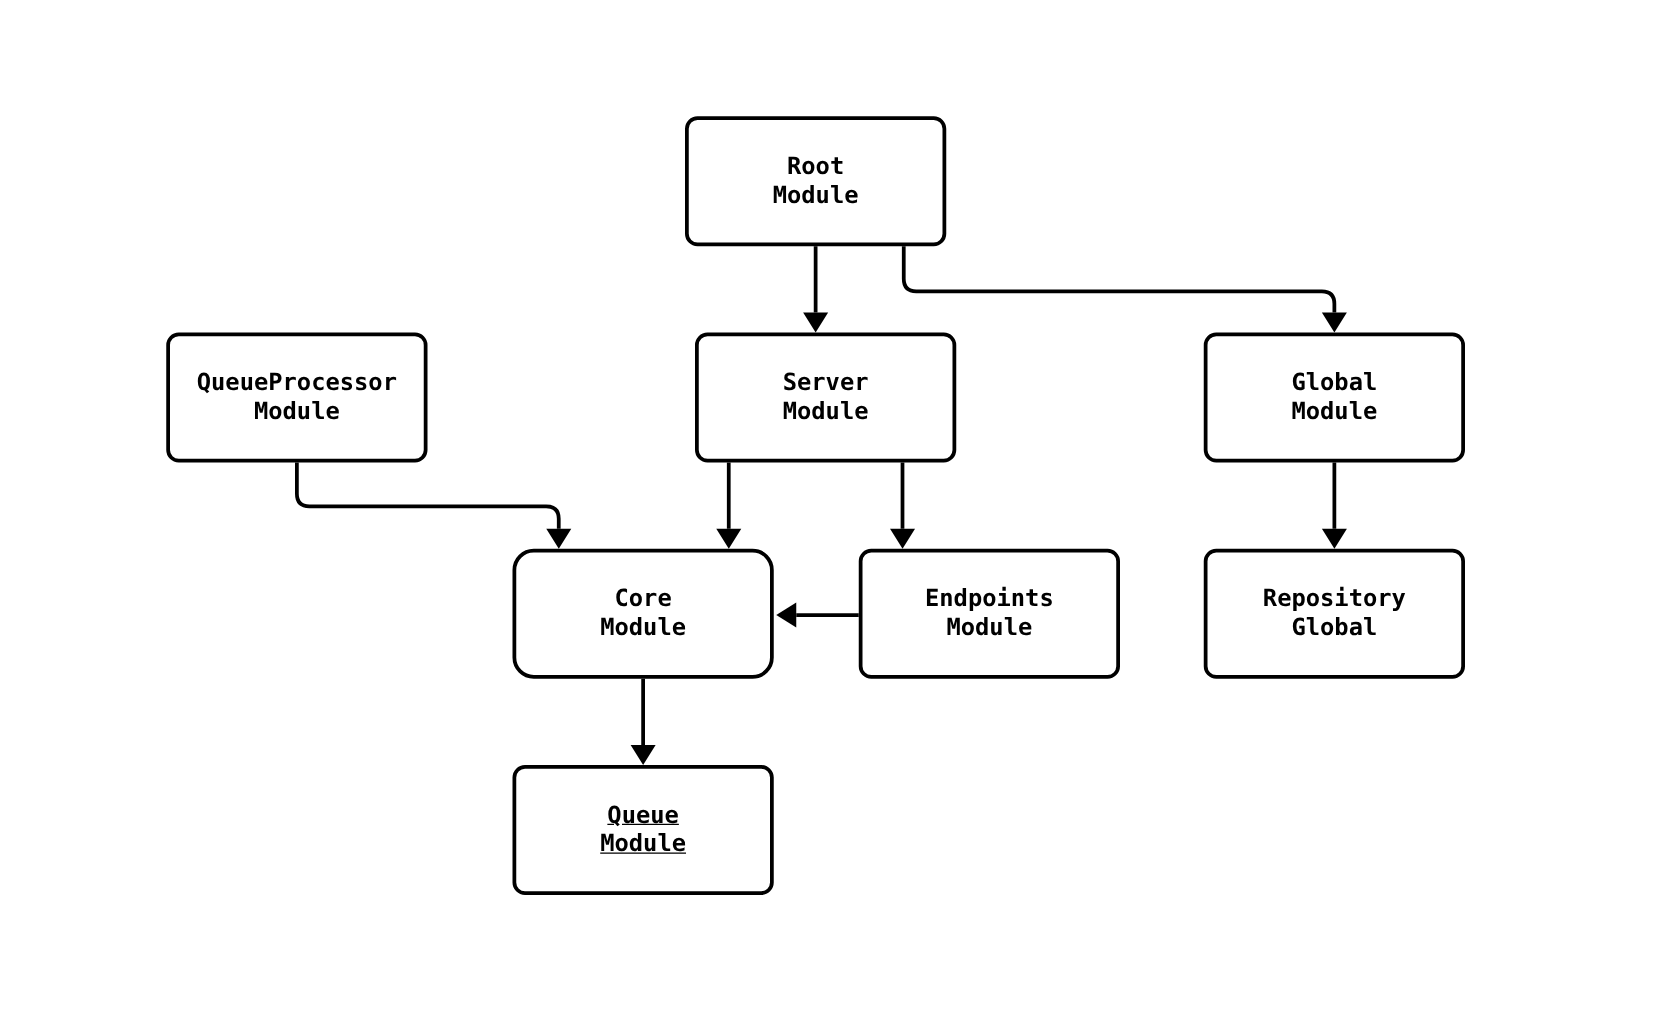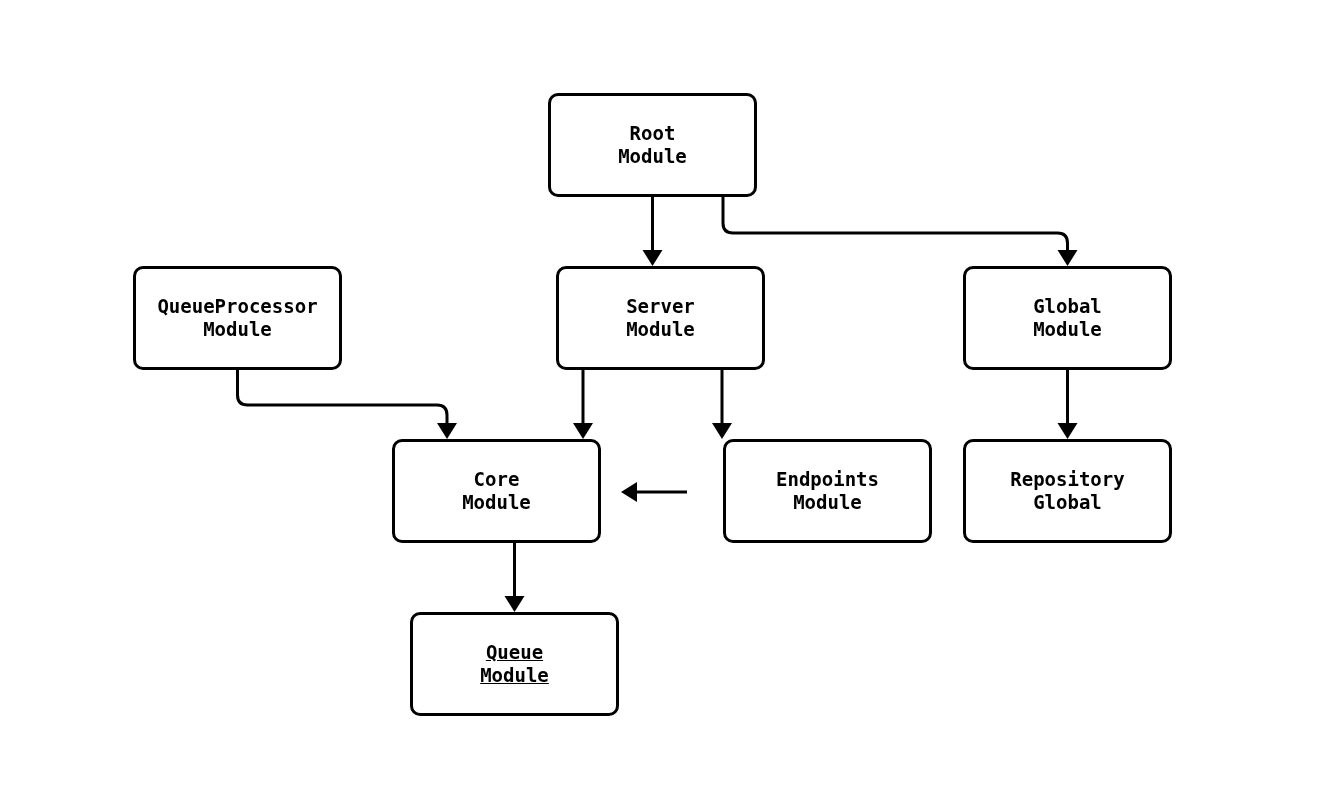--- a/index.html
+++ b/index.html
@@ -91,26 +91,26 @@
   <div class="node" style="left:524px; top:266px;margin-left:32px;">
     <span class="label">Server
 Module</span>
   </div>
 
   <div class="node" style="left:963px; top:266px;">
     <span class="label">Global
 Module</span>
   </div>
 
-  <div class="node" style="left:392px; top:439px;">
+  <div class="node" style="left:410px; top:439px;border-radius:17px;">
     <span class="label">Core
 Module</span>
   </div>
 
-  <div class="node" style="left:687px; top:439px;margin-left:36px;">
+  <div class="node" style="left:687px; top:439px;">
     <span class="label">Endpoints
 Module</span>
   </div>
 
   <div class="node" style="left:963px; top:439px;">
     <span class="label">Repository
 Global</span>
   </div>
 
   <div class="node" style="left:410px; top:612px;text-decoration:underline;">

